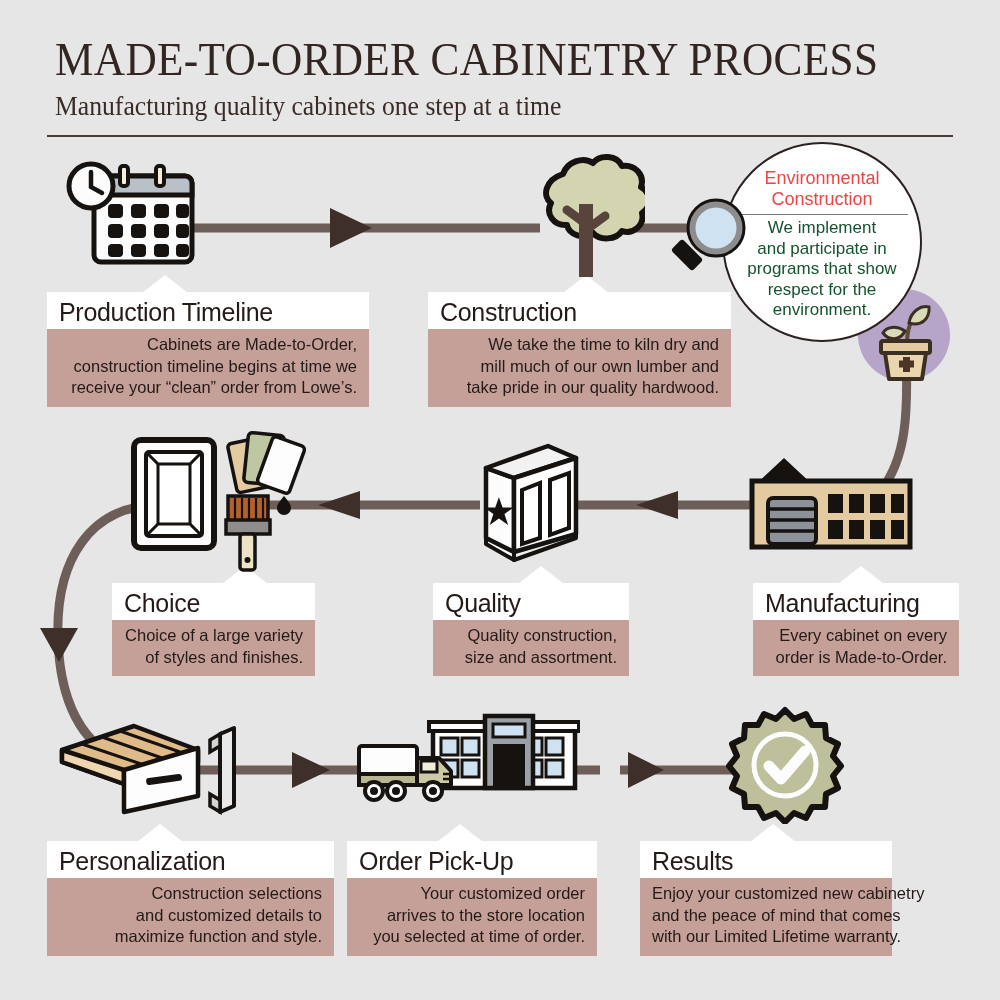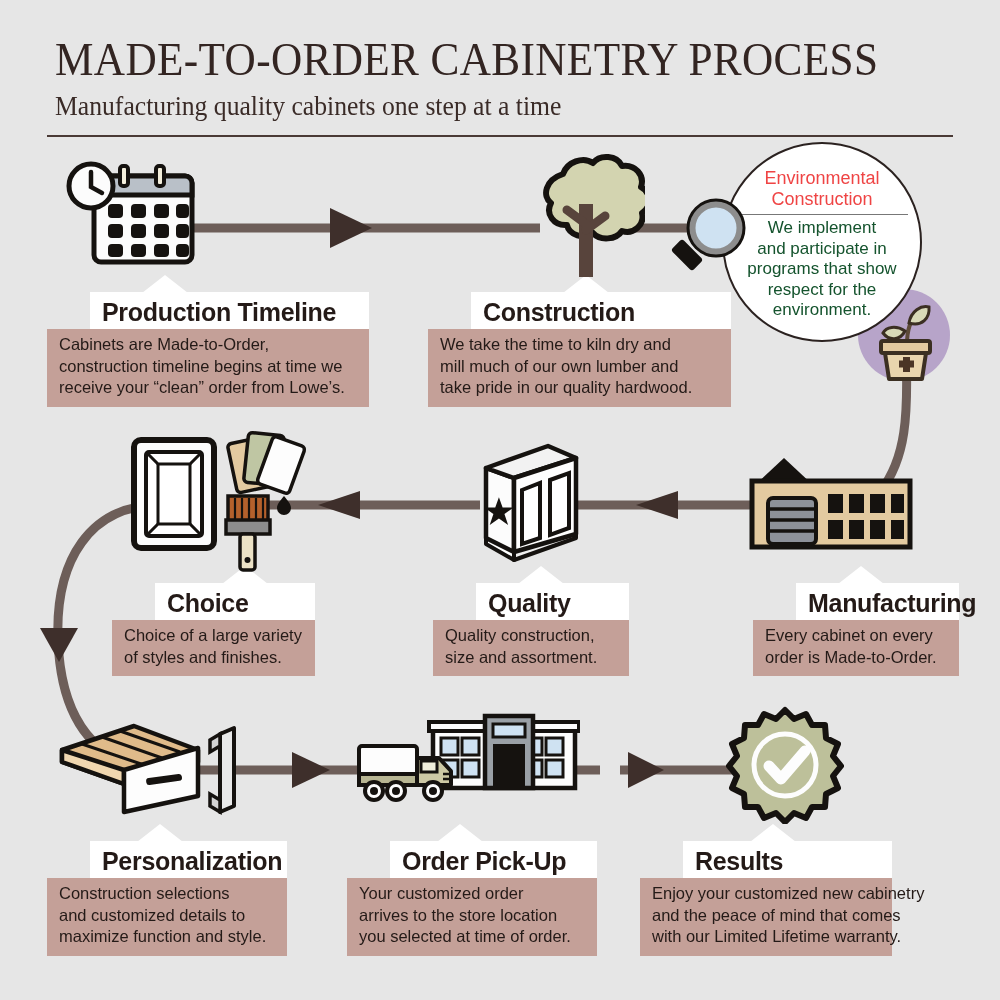--- a/index.html
+++ b/index.html
@@ -47,35 +47,34 @@
   .card{position:absolute;}
   .card .notch{
     position:absolute;top:-17px;width:46px;height:18px;
     background:#ffffff;
     clip-path:polygon(50% 0,100% 100%,0 100%);
   }
   .card .head{
     background:#ffffff;
     color:#241a17;
     font-size:25px;
-    font-weight:700;
+    font-weight:400;
     letter-spacing:-.3px;
     line-height:30px;
     padding:5px 0 2px 12px;
     white-space:nowrap;
-    margin-left:43px;
   }
   .card .body{
     background:#c4a098;
     color:#241a17;
     font-size:16.5px;
     line-height:21.5px;
     padding:5px 12px 8px 12px;
   }
-  .card .body div{white-space:nowrap;}
+  .card .body div{white-space:nowrap;text-align:right;}
   
   .card .head{position:relative;z-index:2;}
 
   
   .circle{
     position:absolute;
     border:2px solid #2b2220;
     border-radius:50%;
     background:#ffffff;
     box-sizing:border-box;
@@ -346,21 +345,21 @@
 
   <div class="card" style="left:112px;top:583px;width:203px">
     <div class="notch" style="left:110px"></div>
     <div class="head">Choice</div>
     <div class="body">
       <div>Choice of a large variety</div>
       <div>of styles and finishes.</div>
     </div>
   </div>
 
-  <div class="card" style="left:47px;top:841px;width:240px">
+  <div class="card" style="left:47px;top:841px;width:287px">
     <div class="notch" style="left:90px"></div>
     <div class="head">Personalization</div>
     <div class="body">
       <div>Construction selections</div>
       <div>and customized details to</div>
       <div>maximize function and style.</div>
     </div>
   </div>
 
   <div class="card" style="left:347px;top:841px;width:250px">

